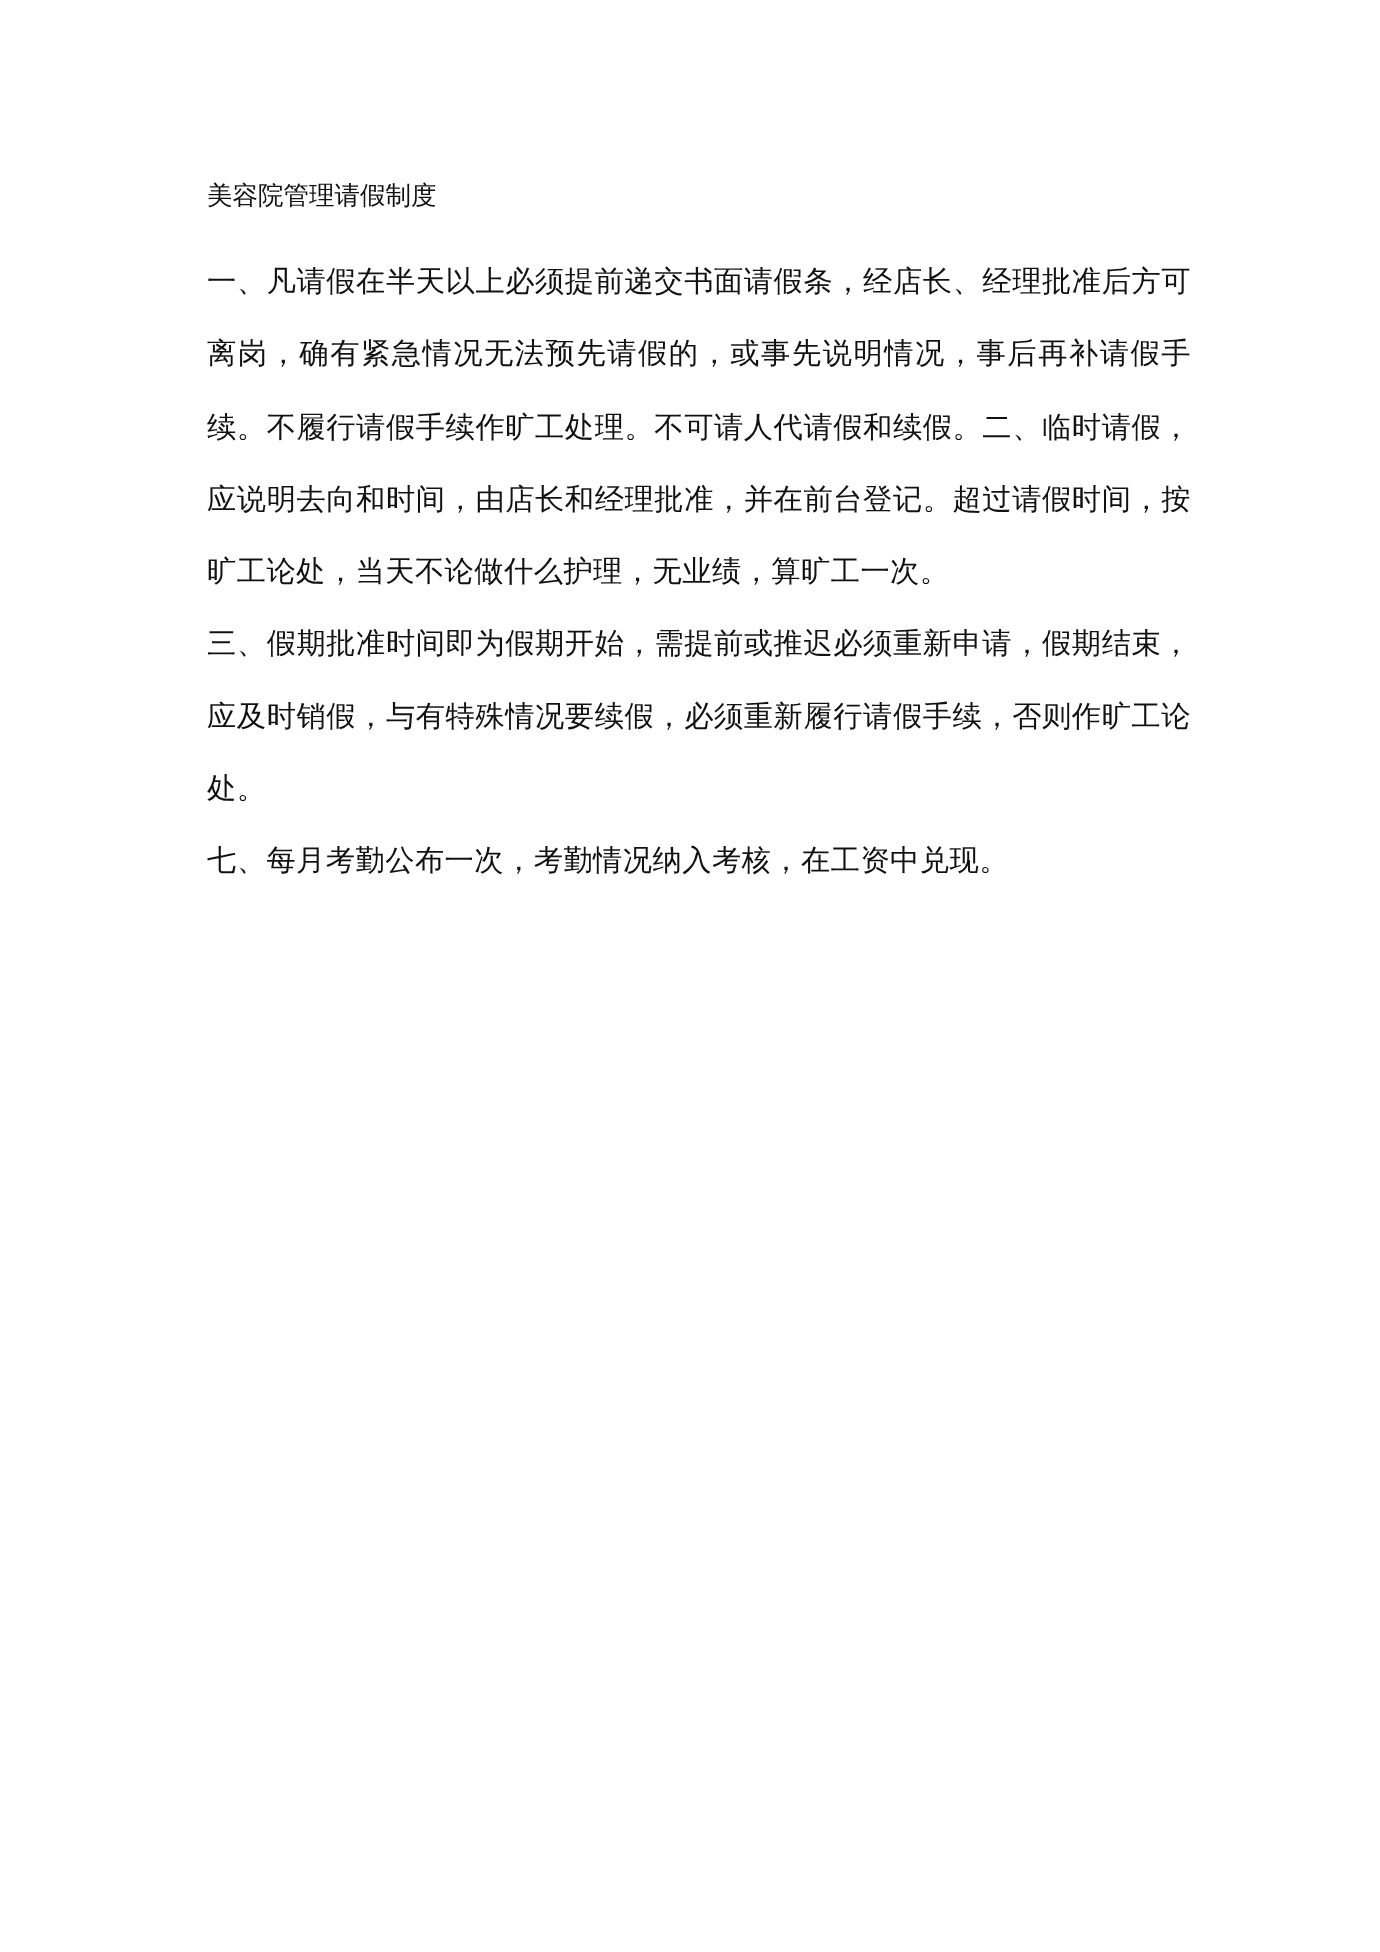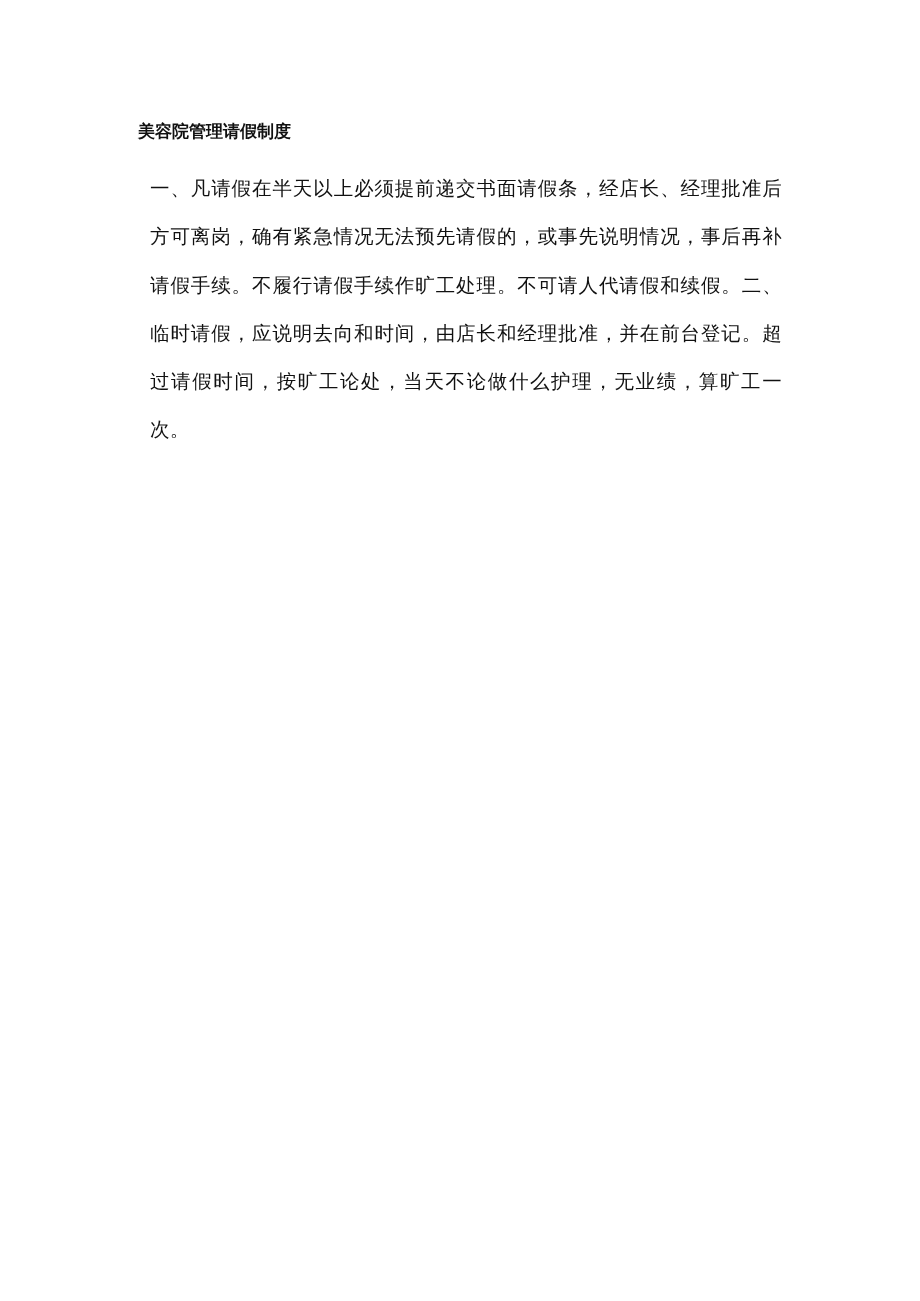--- a/index.html
+++ b/index.html
@@ -9,31 +9,33 @@
     left: 138px;
     top: 117px;
     width: 656px;
     font-family: "DejaVu Sans", "Liberation Sans", sans-serif;
     color: #111111;
   }
   .title {
     font-size: 17px;
     line-height: 28px;
     margin: 0 0 20px 0;
-    font-weight: bold;
+    font-weight: normal;
   }
   .para {
     font-size: 19.5px;
     line-height: 48.3px;
-    margin: 12px;
+    margin: 0;
     text-align: justify;
     text-align-last: left;
     letter-spacing: 0.3px;
     font-family: Liberation Serif, serif;
   }
 </style>
 </head>
 <body>
 
 <div class="page">
   <h1 class="title">美容院管理请假制度</h1>
   <p class="para">一、凡请假在半天以上必须提前递交书面请假条，经店长、经理批准后方可离岗，确有紧急情况无法预先请假的，或事先说明情况，事后再补请假手续。不履行请假手续作旷工处理。不可请人代请假和续假。二、临时请假，应说明去向和时间，由店长和经理批准，并在前台登记。超过请假时间，按旷工论处，当天不论做什么护理，无业绩，算旷工一次。</p>
+  <p class="para">三、假期批准时间即为假期开始，需提前或推迟必须重新申请，假期结束，应及时销假，与有特殊情况要续假，必须重新履行请假手续，否则作旷工论处。</p>
+  <p class="para">七、每月考勤公布一次，考勤情况纳入考核，在工资中兑现。</p>
 </div>
 
 </body></html>

